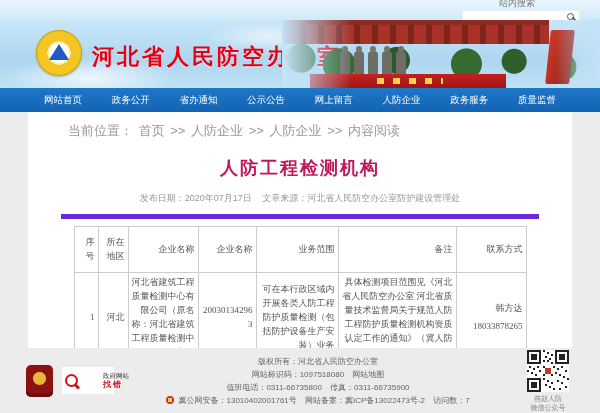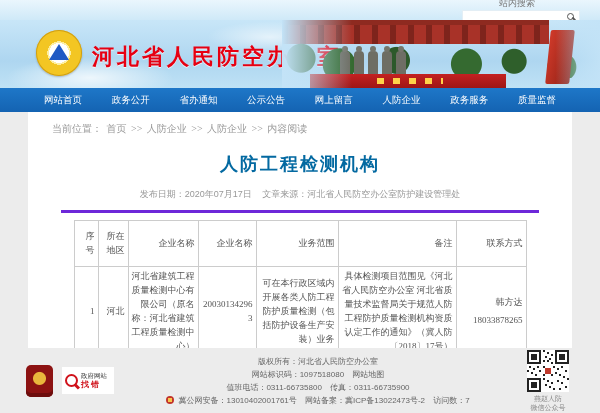--- a/index.html
+++ b/index.html
@@ -77,45 +77,45 @@
   
   .nav {
     height:24px; background:linear-gradient(180deg,#1e77c8,#1463b2);
     display:flex; align-items:center; justify-content:space-between; padding:0 44px;
   }
   .nav a { color:#fff; font-size:9.5px; font-weight:normal; text-decoration:none; white-space:nowrap; }
 
   
   .main-band { height:236px; background:#ececec; padding:0 28px; }
   .panel { background:#fff; height:100%; padding-top:5px; overflow:hidden; }
-  .breadcrumb { font-size:10px; color:#999; padding:5px 24px 7px;font-family:Liberation Serif, serif; }
+  .breadcrumb { font-size:13px; color:#999; padding:5px 40px 7px; }
   .breadcrumb span { margin-right:2px; }
-  .article-title { text-align:center; color:#0369a1; font-size:18px; font-weight:bold; letter-spacing:2px; margin-top:9px; }
-  .article-meta { text-align:center; font-size:9px; color:#999; margin:12px auto 0; padding-bottom:9px; width:88%; border-bottom:3px solid #6d28d9; }
+  .article-title { text-align:center; color:#be185d; font-size:18px; font-weight:bold; letter-spacing:2px; margin-top:9px; }
+  .article-meta { text-align:center; font-size:9px; color:#999; margin:12px auto 0; padding-bottom:9px; width:88%; border-bottom:5px solid #6d28d9; }
   .article-meta span { margin:0 4px; }
 
   table.orgs {
     margin:7px auto 0; border-collapse:collapse; table-layout:fixed; width:452px;
     font-family:"Liberation Serif", serif; font-size:9px; color:#555; text-align:right;
   }
   table.orgs th, table.orgs td { border:1px solid #ccc; font-weight:normal; padding:3px 3px; line-height:1.55; vertical-align:middle; word-break:break-all; }
   table.orgs thead tr { height:46px; }
   table.orgs tbody tr { height:86px; }
   .phone { display:block; margin-top:4px; }
 
   
   .footer { height:65px; background:#ececec; display:flex; align-items:center; padding:0 26px; }
   .f-logos { display:flex; align-items:center; gap:9px; }
   .gov-badge { width:27px; height:32px; border-radius:5px;
     background:radial-gradient(circle at 50% 42%, #e9b63c 0 6px, #8c1212 7px 100%);
     box-shadow:inset 0 -4px 0 #6d0d0d; }
   .find-error { width:52px; height:27px; background:#fff; display:flex; align-items:center; padding:2px 3px; gap:3px; }
   .fe-mag { width:13px; height:13px; border:2.5px solid #d0121b; border-radius:50%; position:relative; flex:0 0 auto; }
   .fe-mag::after { content:""; position:absolute; width:6px; height:2.5px; background:#d0121b; transform:rotate(45deg); right:-4px; bottom:-2px; }
-  .fe-text { display:flex; flex-direction:column; line-height:1.15; }
+  .fe-text { display:flex; flex-direction:column; line-height:1.15;margin-left:22px; }
   .fe-text .l1 { font-size:6.5px; color:#333; white-space:nowrap; }
   .fe-text .l2 { font-size:8px; color:#d0121b; font-weight:bold; letter-spacing:2px; }
   .f-center { flex:1; text-align:center; font-size:8px; color:#666; line-height:13px; }
   .f-center a { color:#666; text-decoration:none; }
   .f-center .sep { display:inline-block; width:6px; }
   .police-ico { display:inline-block; width:8px; height:8px; border-radius:50%;
     background:radial-gradient(circle,#f6c64a 0 45%, #c2342a 45% 100%); vertical-align:-1px; margin-right:2px; }
   .f-qr { width:52px; text-align:center; font-size:7px; color:#888; line-height:9px; }
   .f-qr svg { width:42px; height:42px; display:block; margin:0 auto 2px; background:#fff; }
 </style>

